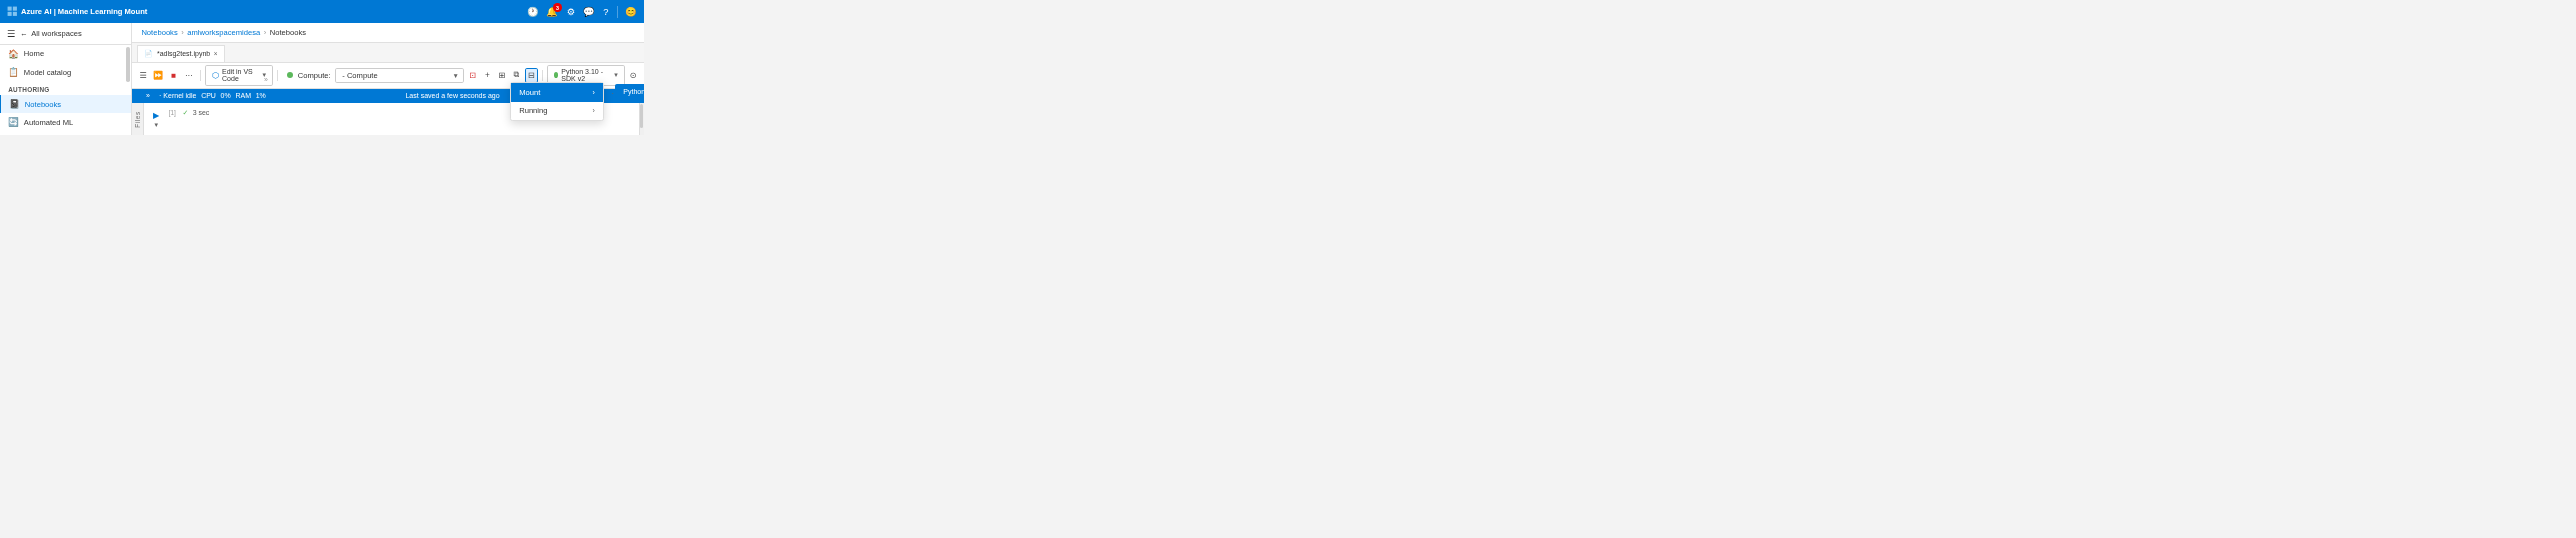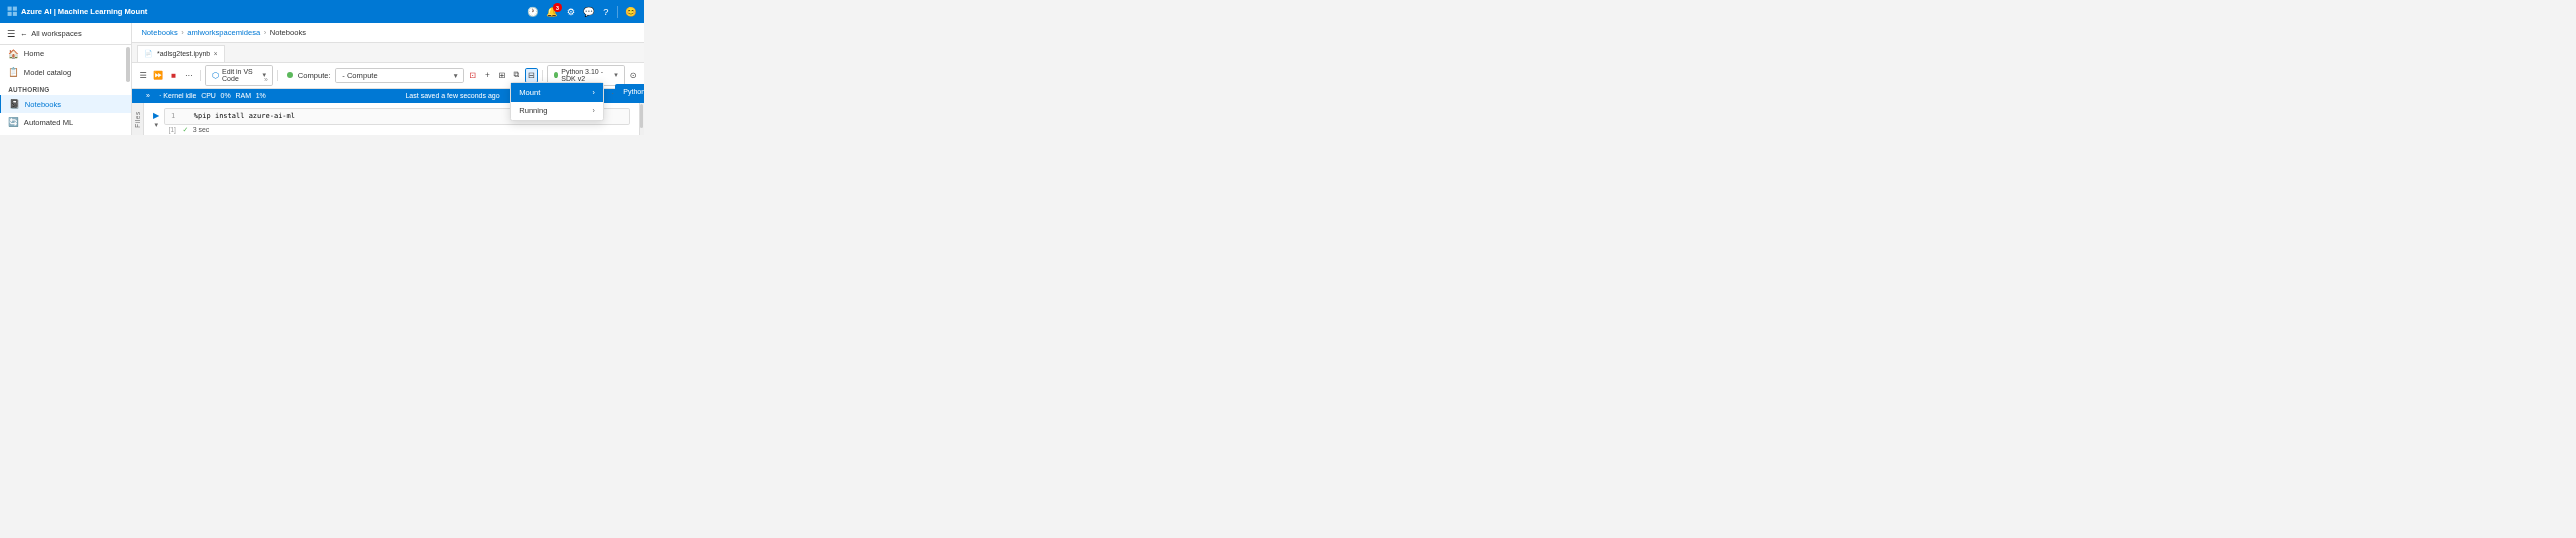--- a/index.html
+++ b/index.html
@@ -556,24 +556,20 @@
       </div>
 
       <div class="notebook-main">
 
         <div class="cell">
           <div class="cell-controls">
             <div class="cell-run-btn">▶</div>
             <div class="cell-expand-btn">▾</div>
           </div>
           <div class="cell-body">
-            <div class="cell-input">
-              <span class="cell-line-number">1</span>
-              <span style="font-family:'Consolas',monospace;">%pip install azure-ai-ml</span>
-            </div>
             <div class="cell-output">
               <span class="cell-output-count">[1]</span>
               <span class="success-check">✓</span>
               <span style="color:#555; font-size:7px; margin-left:2.3px;">3 sec</span>
             </div>
 
           </div>
         </div>
 
       </div>

